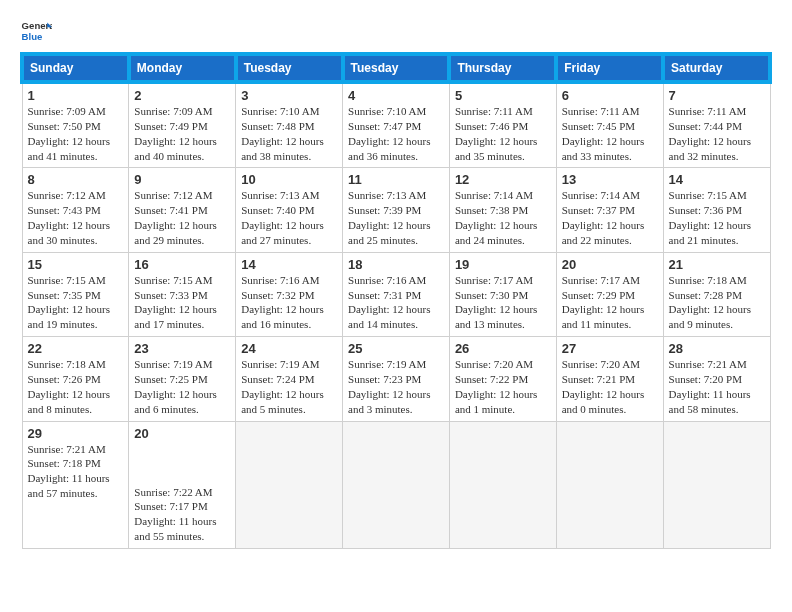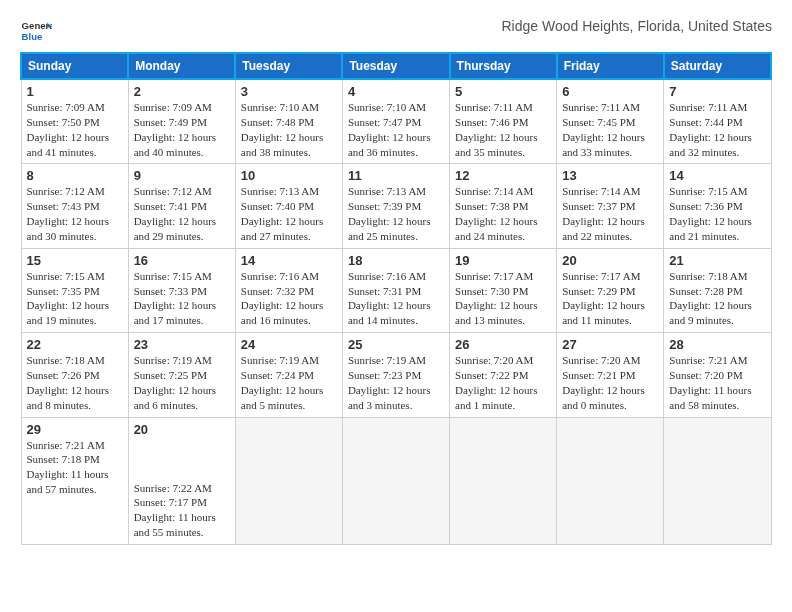--- a/index.html
+++ b/index.html
@@ -48,21 +48,21 @@
       border-collapse: collapse;
       table-layout: fixed;
     }
     th {
       background-color: #1a6ec8;
       color: #fff;
       font-size: 12px;
       font-weight: bold;
       padding: 5px 6px;
       text-align: left;
-      border: 2px solid #0ea5e9;
+      border: 4px solid #0ea5e9;
     }
     td {
       border: 1px solid #d0d0d0;
       vertical-align: top;
       padding: 4px 5px;
       font-size: 9.5px;
       color: #333;
       background: #fff;
       height: 74px;
     }
@@ -89,21 +89,20 @@
 <div class="container">
   <div class="header-top">
     <div class="logo">
       <svg class="logo-icon" viewBox="0 0 40 40">
         <text x="2" y="16" font-size="12" font-weight="bold" fill="#333" font-family="Arial">General</text>
         <text x="2" y="30" font-size="12" font-weight="bold" fill="#1a6ec8" font-family="Arial">Blue</text>
         <polygon points="34,8 40,14 34,14" fill="#1a6ec8"></polygon>
       </svg>
     </div>
     <div class="title-area">
-      <div class="subtitle">Ridge Wood Heights, Florida, United States</div>
     </div>
   </div>
 
   <table>
     <thead>
       <tr>
         <th>Sunday</th>
         <th>Monday</th>
         <th>Tuesday</th>
         <th>Tuesday</th>

